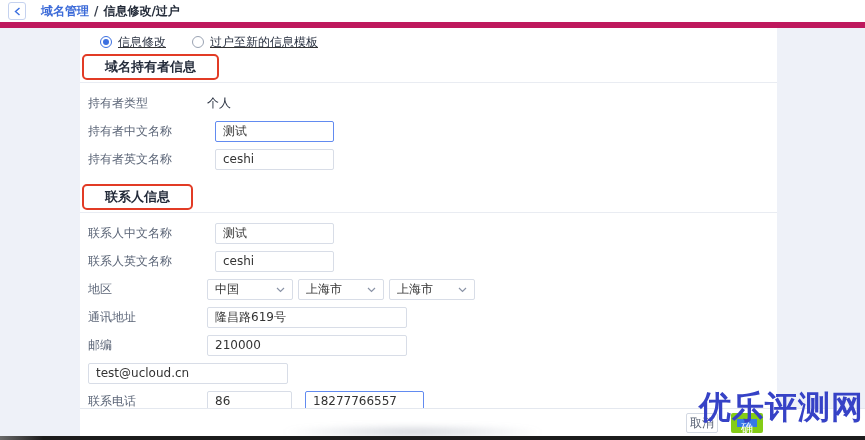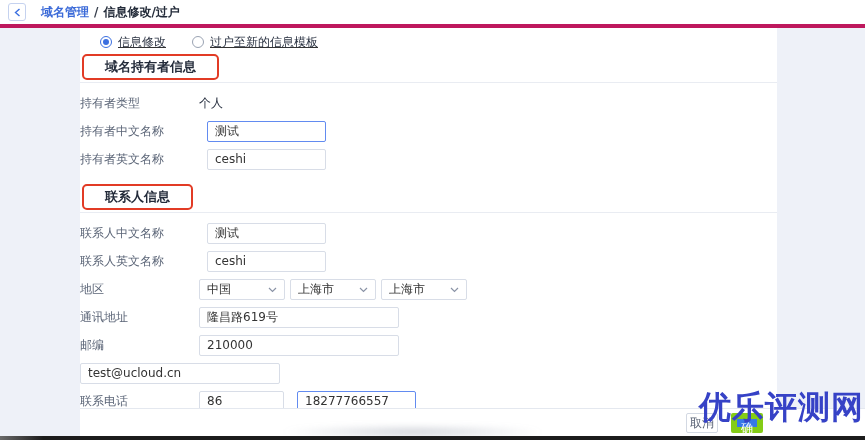--- a/index.html
+++ b/index.html
@@ -8,21 +8,21 @@
     position: relative;
     font-family: "DejaVu Sans", "Liberation Sans", sans-serif;
     background: #eef1f8;
     overflow: hidden;
     font-size: 12px;
     color: #333;
   }
   
   .topbar {
     position: absolute; top: 0; left: 0; right: 0; height: 28px;
-    background: #fff; border-bottom: 4px solid #be185d;
+    background: #fff; border-bottom: 6px solid #be185d;
     display: flex; align-items: center; padding-left: 8px;
   }
   .back-btn {
     width: 18px; height: 18px; border: 1px solid #c5d2ef; border-radius: 3px;
     background: #fff; display: flex; align-items: center; justify-content: center;
     cursor: pointer; flex: none;
   }
   .crumbs { margin-left: 15px; display: flex; align-items: center; gap: 5px; }
   .crumb-parent { color: #3b6ad8; font-weight: bold; cursor: pointer; }
   .crumb-sep { color: #39404e; font-weight: bold; }
@@ -44,21 +44,21 @@
   .radio-label { color: #2a3242; }
   .sec-head { margin: 6px 8px 0 8px; height: 24px; display: flex; align-items: center; }
   .sec-head.second { margin-top: 12px; }
   .annot {
     display: inline-flex; align-items: center;
     border: 2px solid #e23b25; border-radius: 5px;
     padding: 2px 21px; margin-left: -6px;
   }
   .sec-title { font-size: 13px; font-weight: bold; color: #232b3a; }
   .sec-divider { border: none; border-top: 1px solid #e9ecf2; margin-top: 3px; }
-  .rows { padding: 6px 0 0 0; }
+  .rows { padding: 6px 0 0 8px; }
   .row { display: flex; align-items: center; height: 28px; }
   .row-label { width: 119px; flex: none; font-size: 12px; color: #5b6577; }
   .static-val { color: #2a3242; }
   .ipt {
     height: 21px; border: 1px solid #d8dde7; border-radius: 2px;
     font-size: 12px; color: #333; padding: 0 7px; background: #fff;
     font-family: inherit; outline: none;
   }
   .ipt.focus { border-color: #628bf0; }
   .w130 { width: 119px; margin-left: 8px; } .w200 { width: 200px; } .w85 { width: 85px; }

